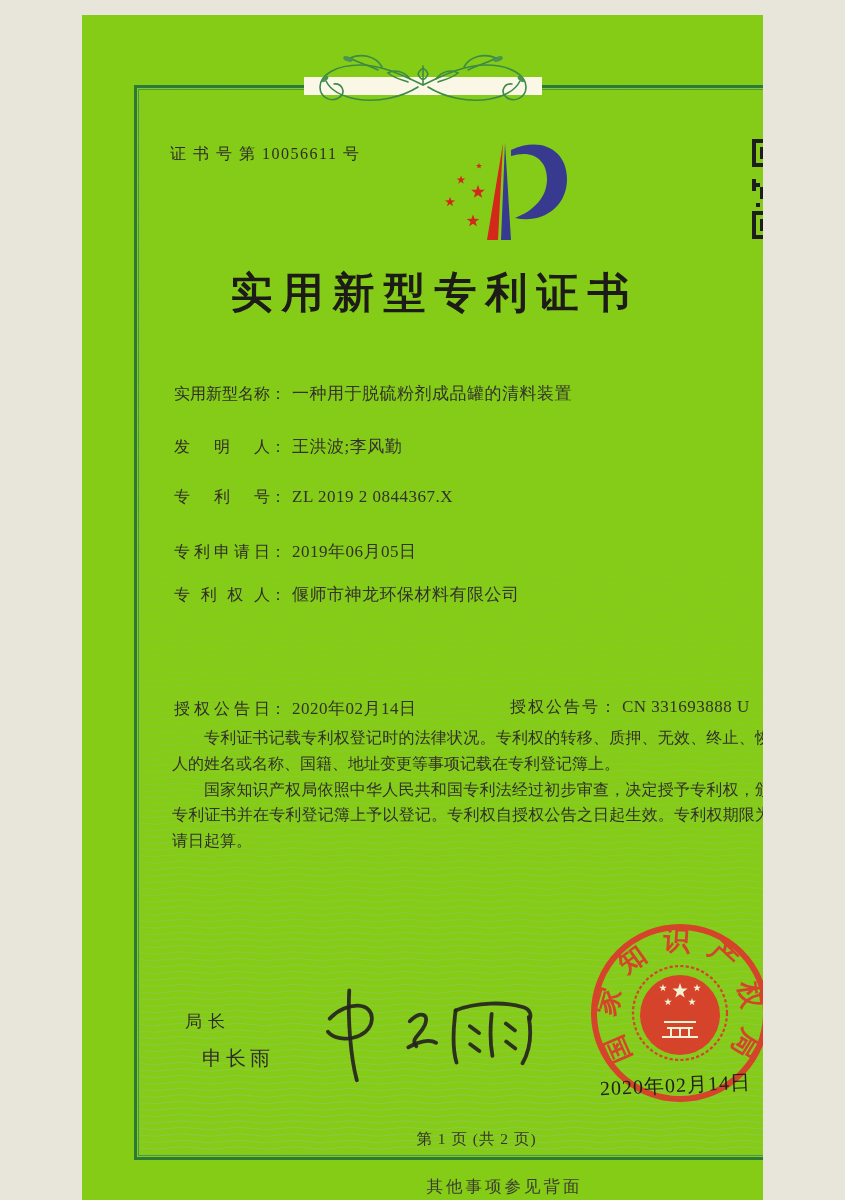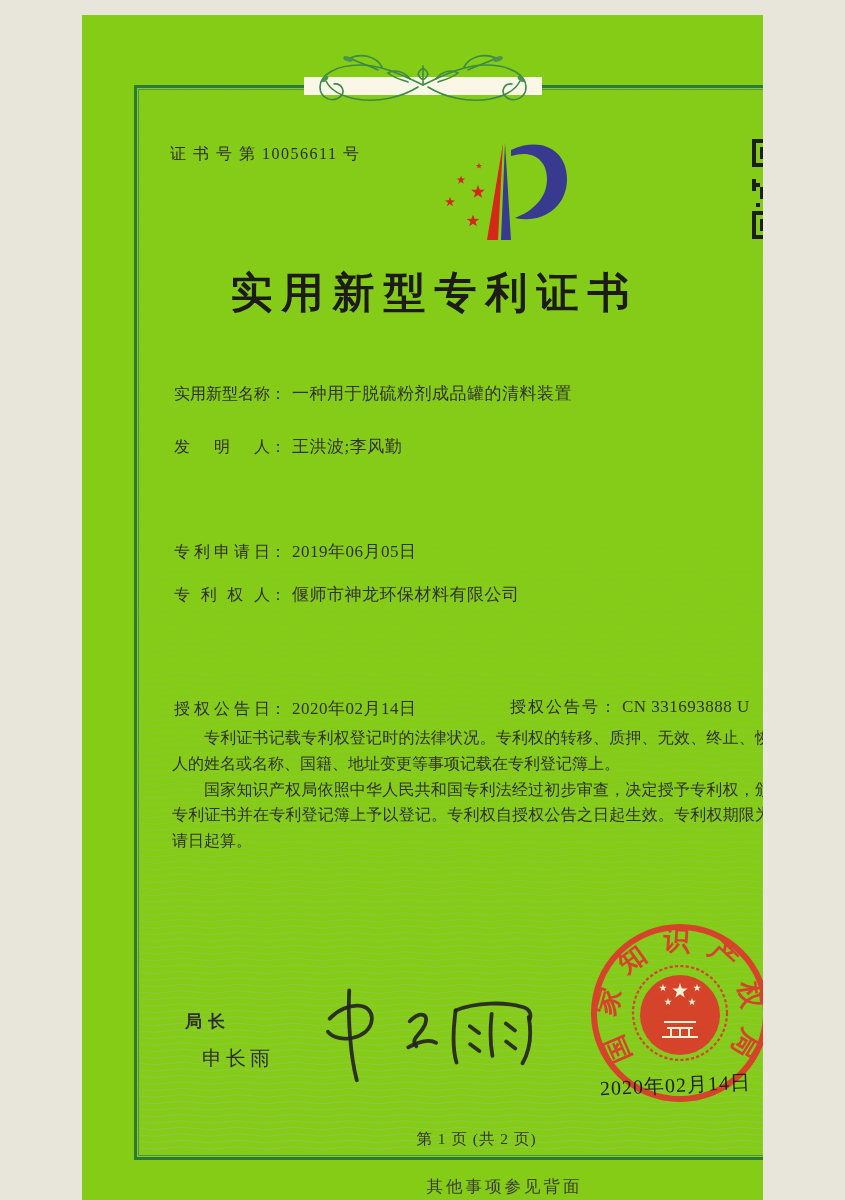--- a/index.html
+++ b/index.html
@@ -33,21 +33,21 @@
   }
   .col{font-size:16px;color:#2f2d27;}
   .val{font-size:17px;color:#33312b;letter-spacing:0.5px;margin-left:6px;}
   .grant2{position:absolute;left:336px;top:0;white-space:nowrap;}
   .lab2{font-size:16px;letter-spacing:2px;color:#2f2d27;}
   .paras{position:absolute;left:90px;top:710px;width:680px;}
   .paras p{
     margin:0;font-size:16px;line-height:25.8px;text-align:justify;
     text-indent:2em;color:#32302a;
   }
-  .sig-role{position:absolute;left:103px;top:995px;font-size:17px;letter-spacing:6px;color:#2f2d27;font-weight:bold;}
+  .sig-role{position:absolute;left:103px;top:995px;font-size:17px;letter-spacing:6px;color:#2f2d27;}
   .sig-name{position:absolute;left:120px;top:1030px;font-size:20px;letter-spacing:4px;color:#2f2d27;}
   .autograph{position:absolute;left:228px;top:968px;width:230px;height:100px;transform:rotate(-1deg);}
   .seal{position:absolute;left:503px;top:903px;width:190px;height:190px;opacity:.93;}
   .seal-date{
     position:absolute;left:518px;top:1057px;font-size:20px;letter-spacing:1px;
     color:#1f1e19;transform:rotate(-2.5deg);white-space:nowrap;
   }
   .page-info{
     position:absolute;left:0;top:1114px;width:845px;text-align:center;
     transform:translateX(-28px);font-size:15.5px;color:#35332d;letter-spacing:1px;
@@ -562,20 +562,23 @@
     </svg>
 
   <h1 class="title">实用新型专利证书</h1>
 
   <div class="row" style="top:420px">
     <span class="lab">发明人</span><span class="col">：</span><span class="val">王洪波;李风勤</span>
   </div>
   <div class="row" style="top:367px">
     <span class="lab">实用新型名称</span><span class="col">：</span><span class="val">一种用于脱硫粉剂成品罐的清料装置</span>
   </div>
+  <div class="row" style="top:472px">
+    <span class="lab">专利号</span><span class="col">：</span><span class="val">ZL 2019 2 0844367.X</span>
+  </div>
   <div class="row" style="top:525px">
     <span class="lab">专利申请日</span><span class="col">：</span><span class="val">2019年06月05日</span>
   </div>
   <div class="row" style="top:568px">
     <span class="lab">专利权人</span><span class="col">：</span><span class="val">偃师市神龙环保材料有限公司</span>
   </div>
 
   <div class="row" style="top:682px">
     <span class="lab">授权公告日</span><span class="col">：</span><span class="val">2020年02月14日</span>
     <span class="grant2">

